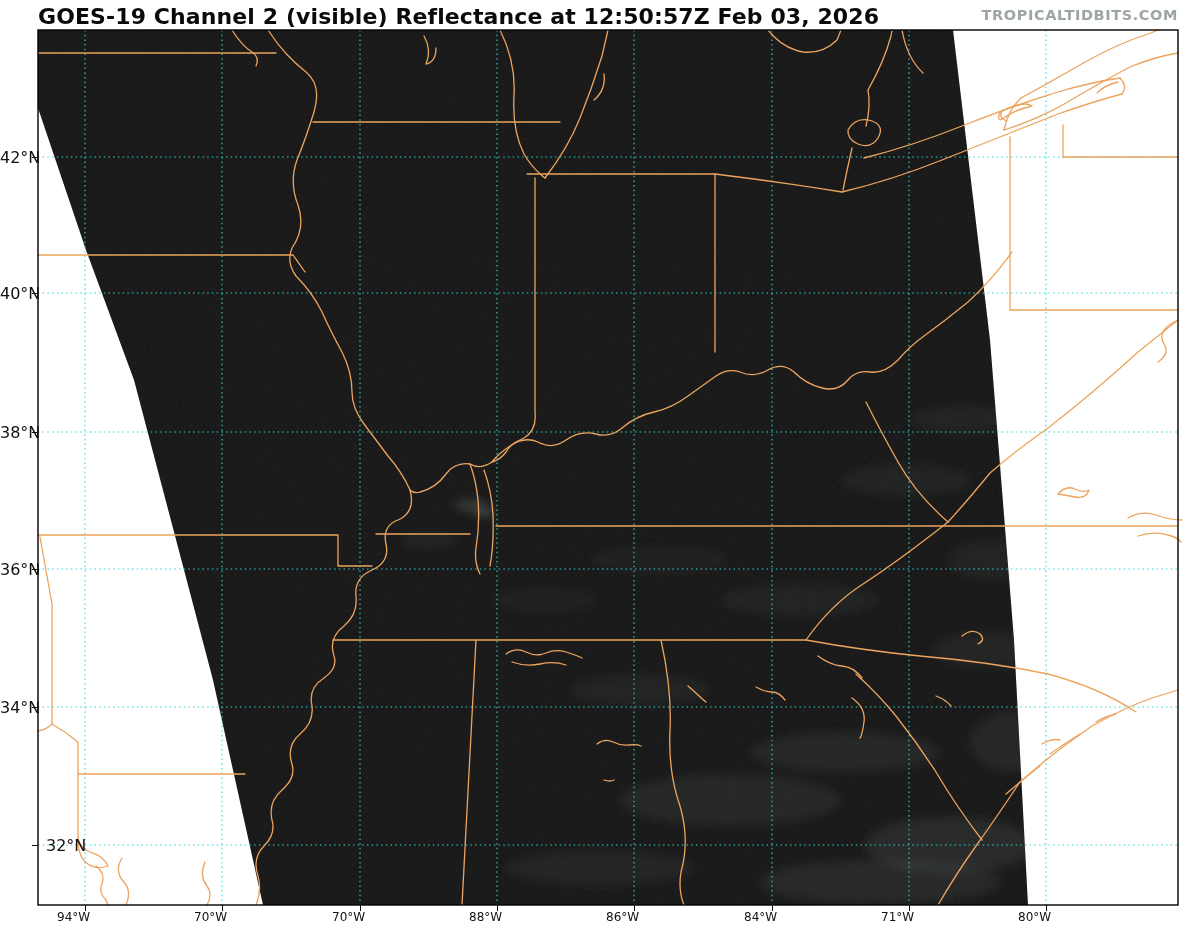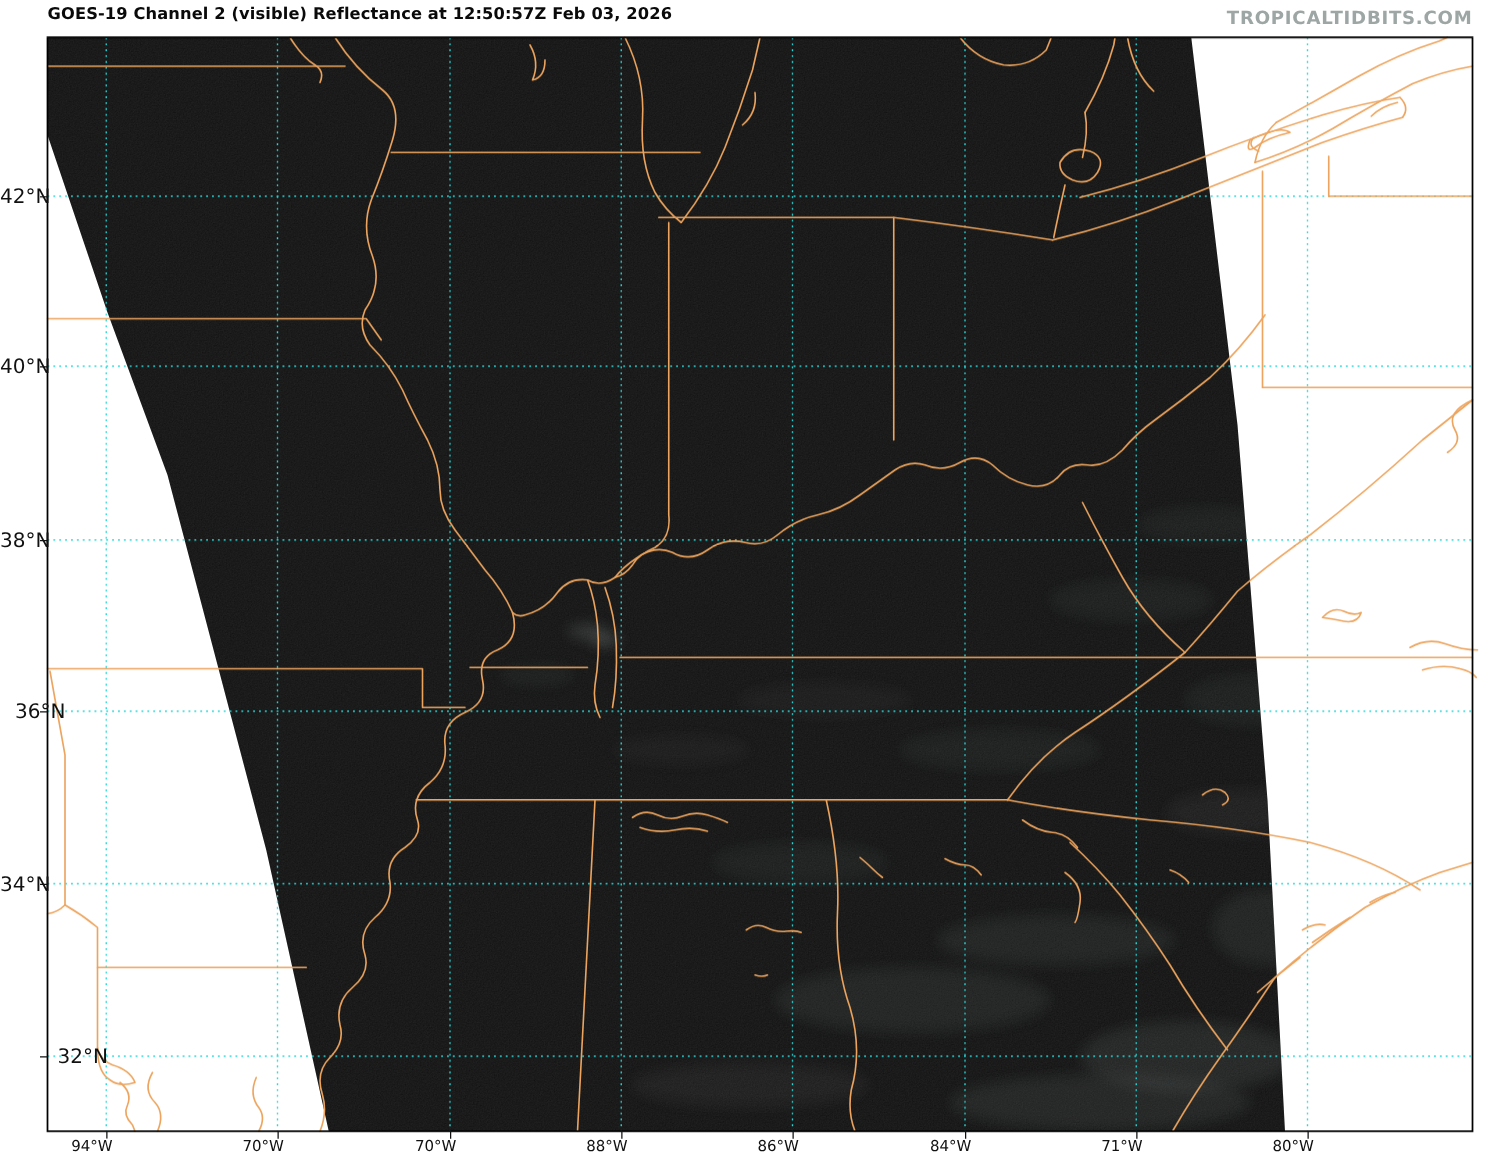--- a/index.html
+++ b/index.html
@@ -3,21 +3,21 @@
 <meta charset="utf-8">
 <style>
   html,body{margin:0;padding:0;background:#ffffff;}
   body{
     position:relative;width:1200px;height:929px;overflow:hidden;
     font-family:"DejaVu Sans","Liberation Sans",sans-serif;
     -webkit-font-smoothing:antialiased;
   }
   .title{
     position:absolute;left:38px;top:4px;
-    font-size:13px;font-weight:bold;color:#0a0a0a;letter-spacing:0.1px;
+    font-size:22px;font-weight:bold;color:#0a0a0a;letter-spacing:0.1px;
     white-space:nowrap;
   }
   .watermark{
     position:absolute;right:22px;top:7px;
     font-size:14.5px;font-weight:bold;color:#9da5a5;letter-spacing:0.6px;
     white-space:nowrap;
   }
   #map-svg{position:absolute;left:0;top:0;}
   .lat-label{
     position:absolute;left:0;width:30px;text-align:right;
@@ -199,21 +199,21 @@
 <div class="watermark">TROPICALTIDBITS.COM</div>
 
 <div id="axis-labels">
     <div class="lat-tick" style="top: 157px;"></div>
     <div class="lat-label" style="top: 157px;">42°N</div>
     <div class="lat-tick" style="top: 293px;"></div>
     <div class="lat-label" style="top: 293px;">40°N</div>
     <div class="lat-tick" style="top: 432px;"></div>
     <div class="lat-label" style="top: 432px;">38°N</div>
     <div class="lat-tick" style="top: 569px;"></div>
-    <div class="lat-label" style="top: 569px; margin-left: 12px;">36°N</div>
+    <div class="lat-label" style="top: 569px;">36°N</div>
     <div class="lat-tick" style="top: 707px;"></div>
     <div class="lat-label" style="top: 707px;">34°N</div>
     <div class="lat-tick" style="top: 845px;"></div>
     <div class="lat-label" style="top: 845px; padding-left: 46px;">32°N</div>
     <div class="lon-tick" style="left: 85px;"></div>
     <div class="lon-label" style="left: 57px;">94°W</div>
     <div class="lon-tick" style="left: 222px;"></div>
     <div class="lon-label" style="left: 194px;">70°W</div>
     <div class="lon-tick" style="left: 360px;"></div>
     <div class="lon-label" style="left: 332px;">70°W</div>

